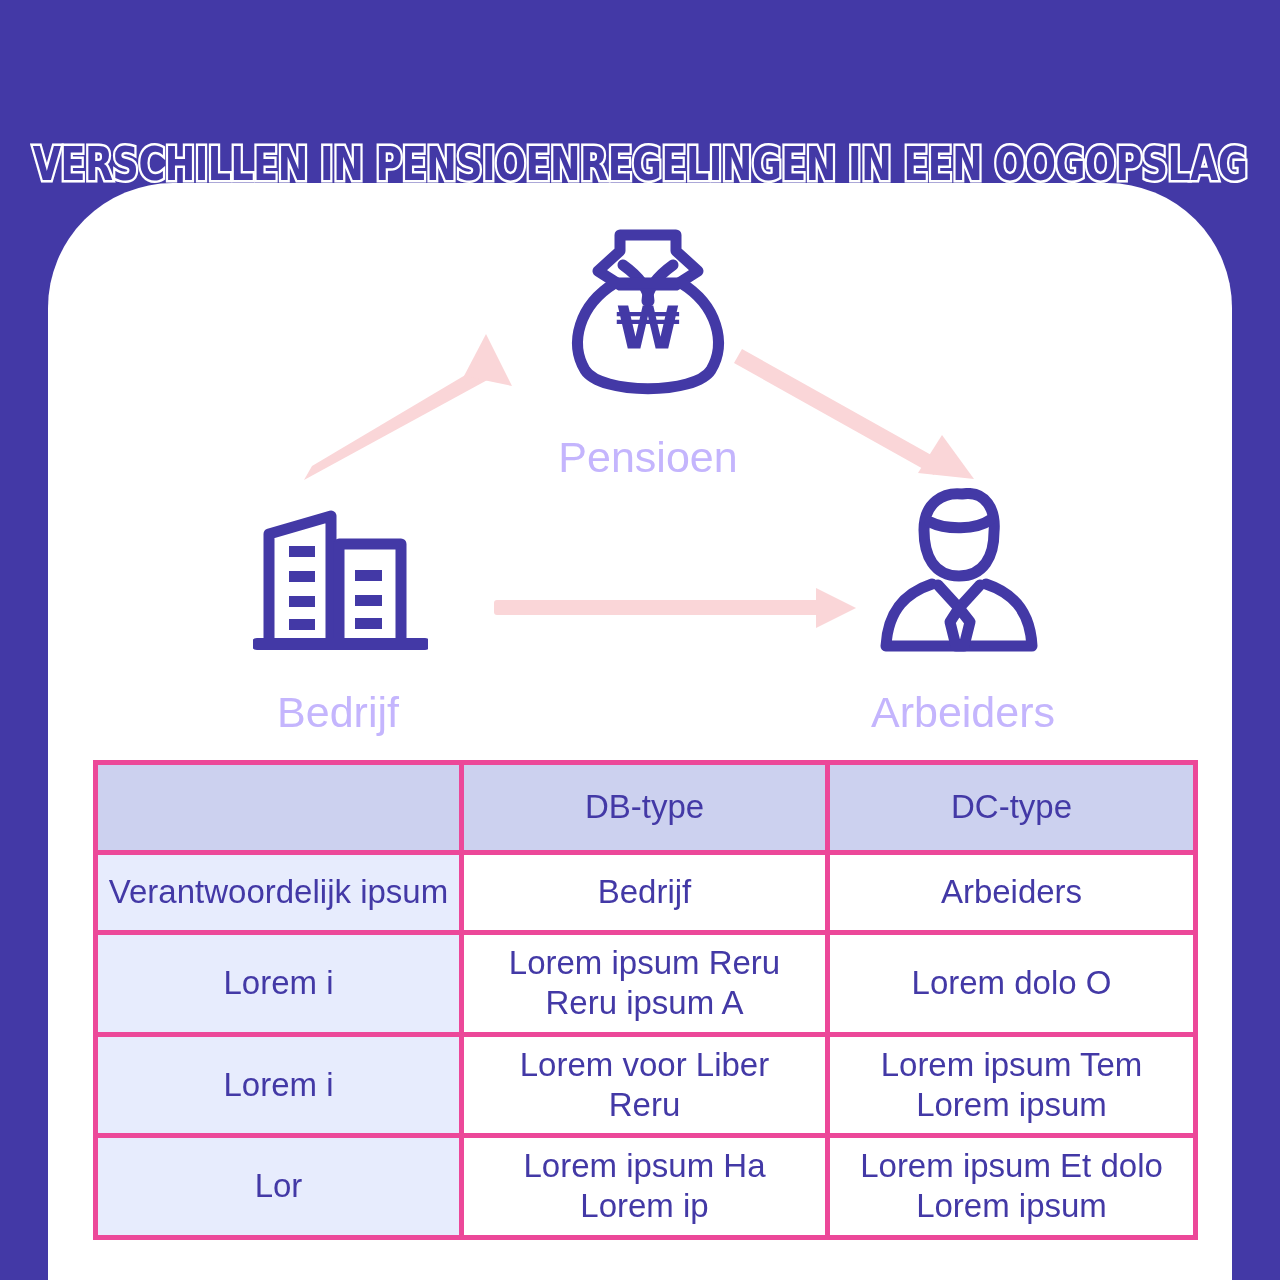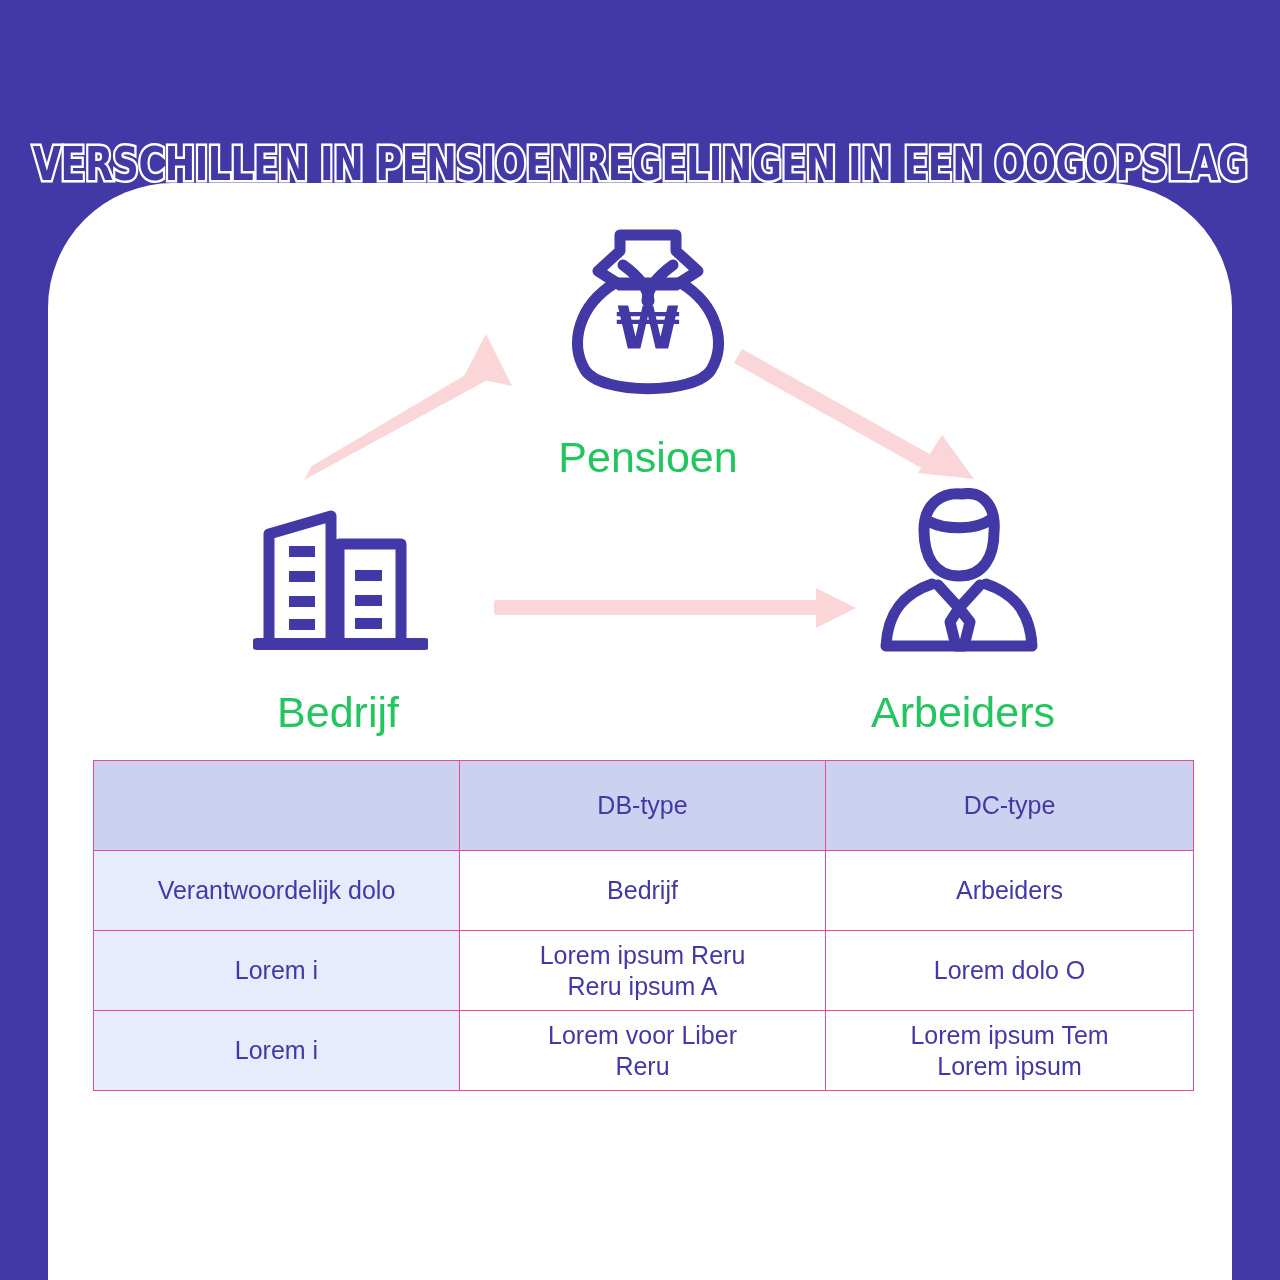--- a/index.html
+++ b/index.html
@@ -50,21 +50,21 @@
       -1px 0 #ffffff, 1px 0 #ffffff, 0 -1px #ffffff, 0 1px #ffffff;
   }
 
   
   #diagram { position: absolute; left: 48px; top: 183px; width: 1184px; height: 570px; }
 
   .icon-wrap { position: absolute; }
   .node-label {
     position: absolute;
     text-align: center;
-    color: #22c55e;
+    color: #c4b5fd;
     font-size: 43px;
     font-family: "Liberation Sans", sans-serif;
     white-space: nowrap;
   }
 
   
   #money-icon { left: 515px; top: 42px; width: 170px; height: 175px; }
   #pensioen-label { left: 445px; top: 250px; width: 310px; }
 
   
@@ -87,24 +87,24 @@
     left: 93px;
     top: 760px;
     width: 1100px;
   }
   table#compare-table {
     width: 100%;
     border-collapse: collapse;
     table-layout: fixed;
   }
   #compare-table th, #compare-table td {
-    border: 1px solid #ec4899;
+    border: 5px solid #ec4899;
     color: #4339a6;
     text-align: center;
-    font-size: 25px;
+    font-size: 33px;
     font-family: "Liberation Sans", sans-serif;
     font-weight: normal;
     line-height: 1.22;
     padding: 8px 6px;
   }
   #compare-table thead th { background: #ccd1ef; height: 90px; }
   #compare-table tbody td { background: #ffffff; height: 80px; }
   #compare-table tbody td.rowhead { background: #e7ecfd; }
   #compare-table col.c1 { width: 366px; }
   #compare-table col.c2 { width: 366px; }
@@ -194,21 +194,21 @@
     <thead>
       <tr>
         <th></th>
         <th>DB-type</th>
         <th>DC-type</th>
       </tr>
     </thead>
     <tbody id="table-body">
         <tr>
           <td class="rowhead">
-            <span class="cell-line">Verantwoordelijk dolo</span>
+            <span class="cell-line">Verantwoordelijk ipsum</span>
           </td>
           <td>
             <span class="cell-line">Bedrijf</span>
           </td>
           <td>
             <span class="cell-line">Arbeiders</span>
           </td>
         </tr>
         <tr>
           <td class="rowhead">
@@ -225,18 +225,31 @@
         <tr>
           <td class="rowhead">
             <span class="cell-line">Lorem i</span>
           </td>
           <td>
             <span class="cell-line">Lorem voor Liber</span>
             <span class="cell-line">Reru</span>
           </td>
           <td>
             <span class="cell-line">Lorem ipsum Tem</span>
+            <span class="cell-line">Lorem ipsum</span>
+          </td>
+        </tr>
+        <tr>
+          <td class="rowhead">
+            <span class="cell-line">Lor</span>
+          </td>
+          <td>
+            <span class="cell-line">Lorem ipsum Ha</span>
+            <span class="cell-line">Lorem ip</span>
+          </td>
+          <td>
+            <span class="cell-line">Lorem ipsum Et dolo</span>
             <span class="cell-line">Lorem ipsum</span>
           </td>
         </tr>
       </tbody>
   </table>
 </div>
 
 </body></html>

